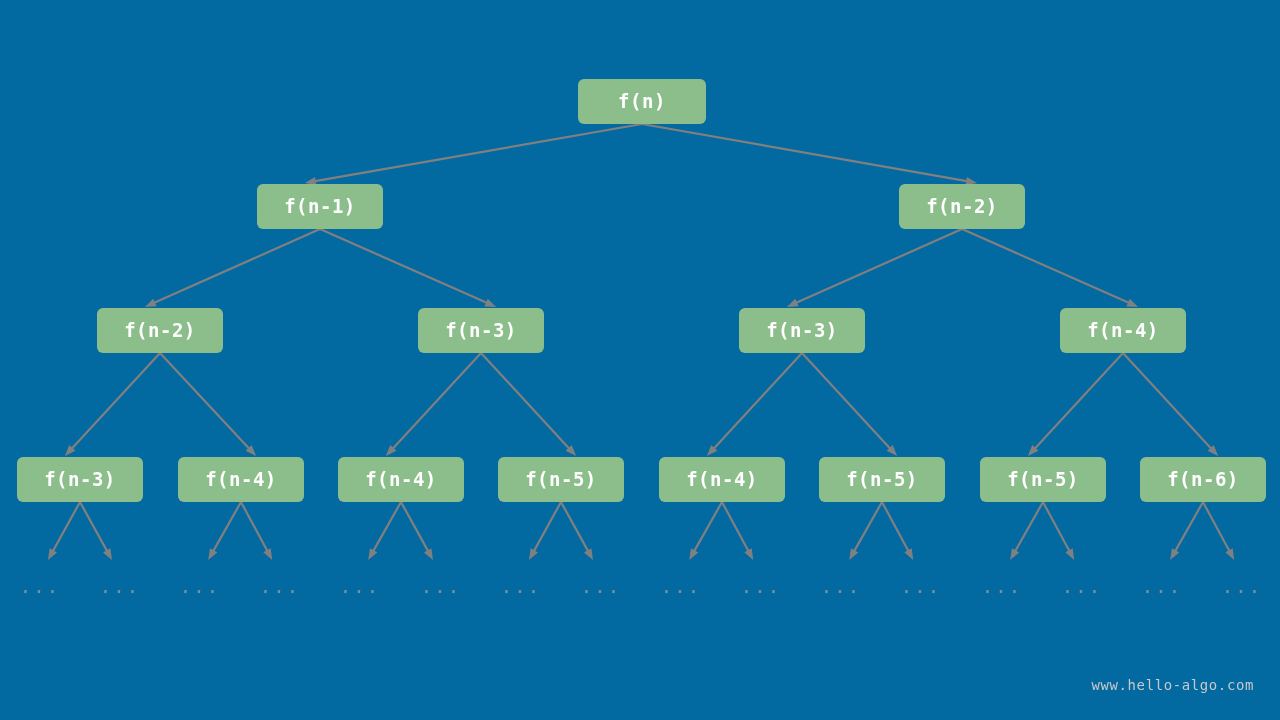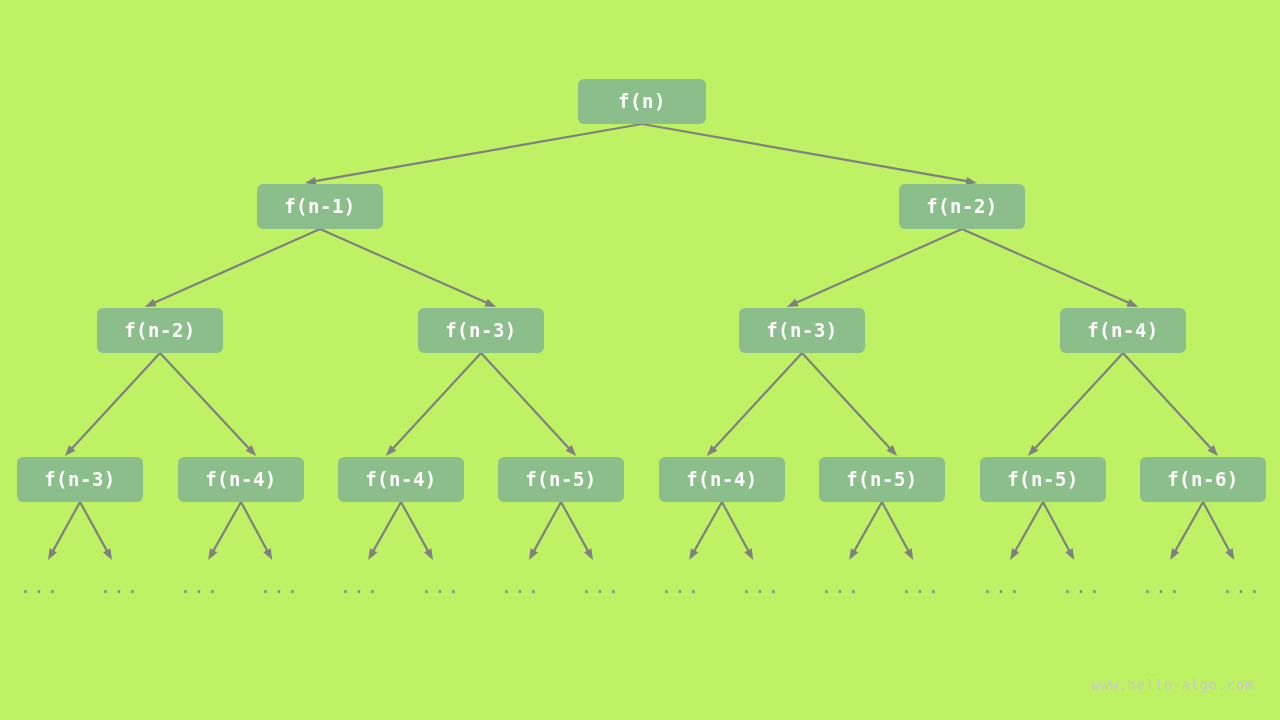--- a/index.html
+++ b/index.html
@@ -10,21 +10,21 @@
   body {
     width: 1280px;
     height: 720px;
     overflow: hidden;
     font-family: "DejaVu Sans Mono", monospace;
   }
   #diagram-root {
     position: relative;
     width: 1280px;
     height: 720px;
-    background: #bef264;
+    background: #0369a1;
   }
   svg#tree-svg {
     position: absolute;
     top: 0;
     left: 0;
     width: 1280px;
     height: 720px;
     display: block;
   }
   .node-rect {

